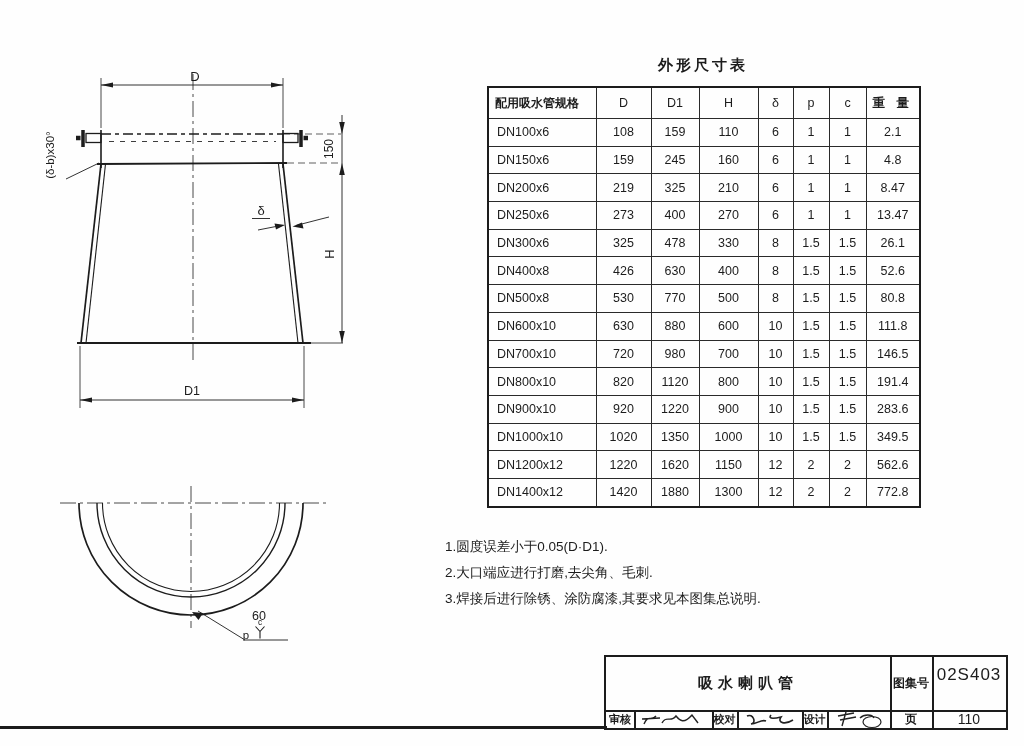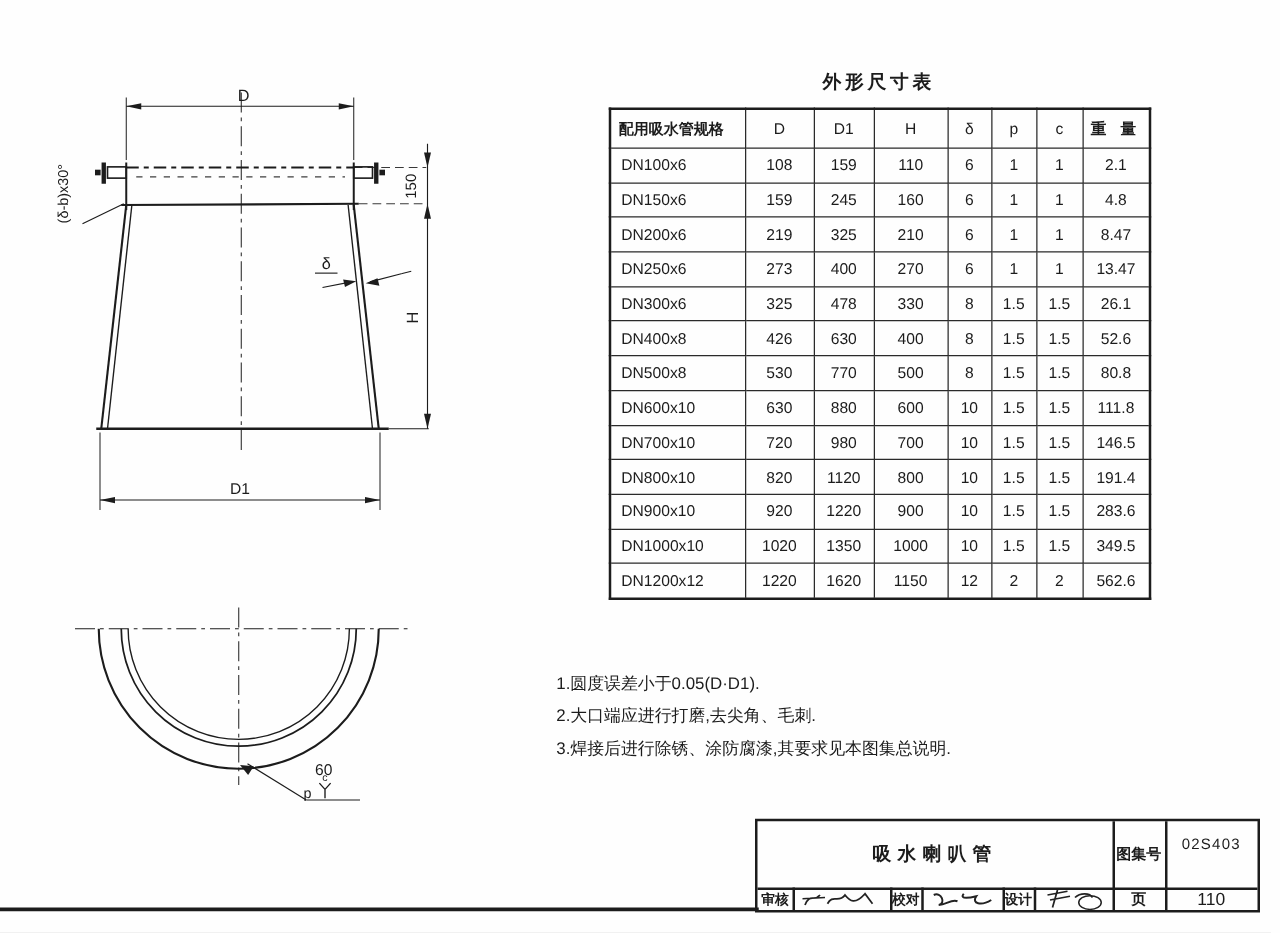--- a/index.html
+++ b/index.html
@@ -34,21 +34,21 @@
   #titleblock{left:604px;top:655px;width:404px;height:75px;
               border:2px solid #1c1c1c;box-sizing:border-box;}
   #titleblock .cell{position:absolute;display:flex;align-items:center;
               justify-content:center;box-sizing:border-box;}
   .tb-vline{position:absolute;top:0;bottom:0;width:2px;background:#1c1c1c;}
   .tb-hline{position:absolute;left:0;right:0;height:2px;background:#1c1c1c;}
   .tb-sub{position:absolute;top:53px;bottom:0;width:1.5px;background:#1c1c1c;}
   #tb-title{left:0;top:0;width:284px;height:53px;font-size:15px;
             font-weight:700;letter-spacing:5px;}
   #tb-atlas-lbl{left:284px;top:0;width:42px;height:53px;font-size:12px;font-weight:700;}
-  #tb-atlas-no{left:326px;top:0;width:74px;height:36px;font-size:12px;letter-spacing:1px;}
+  #tb-atlas-no{left:326px;top:0;width:74px;height:36px;font-size:17px;letter-spacing:1px;}
   #tb-page-lbl{left:284px;top:53px;width:42px;height:18px;font-size:12px;font-weight:700;}
   #tb-page-no{left:326px;top:53px;width:74px;height:18px;font-size:14px;}
   .sig-lbl{top:53px;height:18px;font-size:11px;font-weight:700;letter-spacing:0;}
   .sig-box{top:53px;height:18px;}
 </style>
 </head>
 <body>
 
 <div id="page">
 
@@ -287,20 +287,30 @@
         <tr>
           <td class="spec">DN1200x12</td>
           <td>1220</td>
           <td>1620</td>
           <td>1150</td>
           <td>12</td>
           <td>2</td>
           <td>2</td>
           <td>562.6</td>
         </tr>
+        <tr>
+          <td class="spec">DN1400x12</td>
+          <td>1420</td>
+          <td>1880</td>
+          <td>1300</td>
+          <td>12</td>
+          <td>2</td>
+          <td>2</td>
+          <td>772.8</td>
+        </tr>
       </tbody>
   </table>
 
   <div id="notes" class="abs">
     <div id="notes-list">
         <div class="item">1.圆度误差小于0.05(D·D1).</div>
         <div class="item">2.大口端应进行打磨,去尖角、毛刺.</div>
         <div class="item">3.焊接后进行除锈、涂防腐漆,其要求见本图集总说明.</div>
       </div>
   </div>

